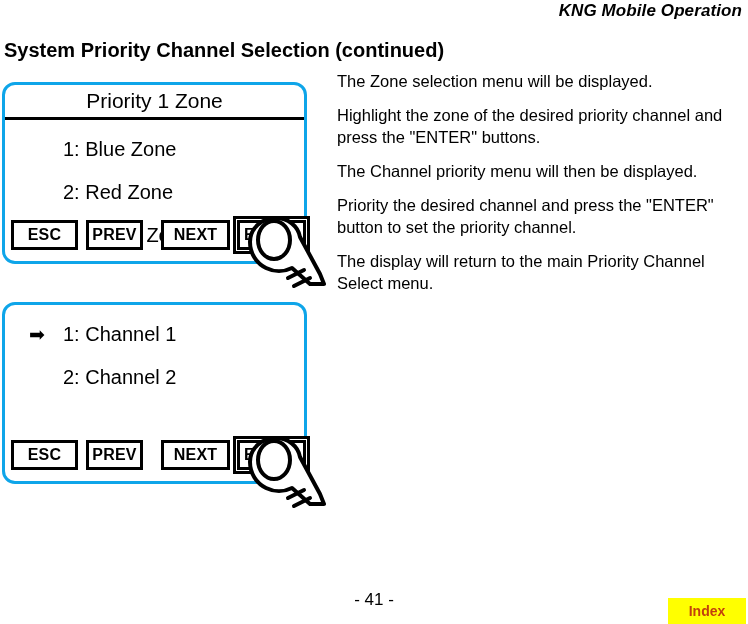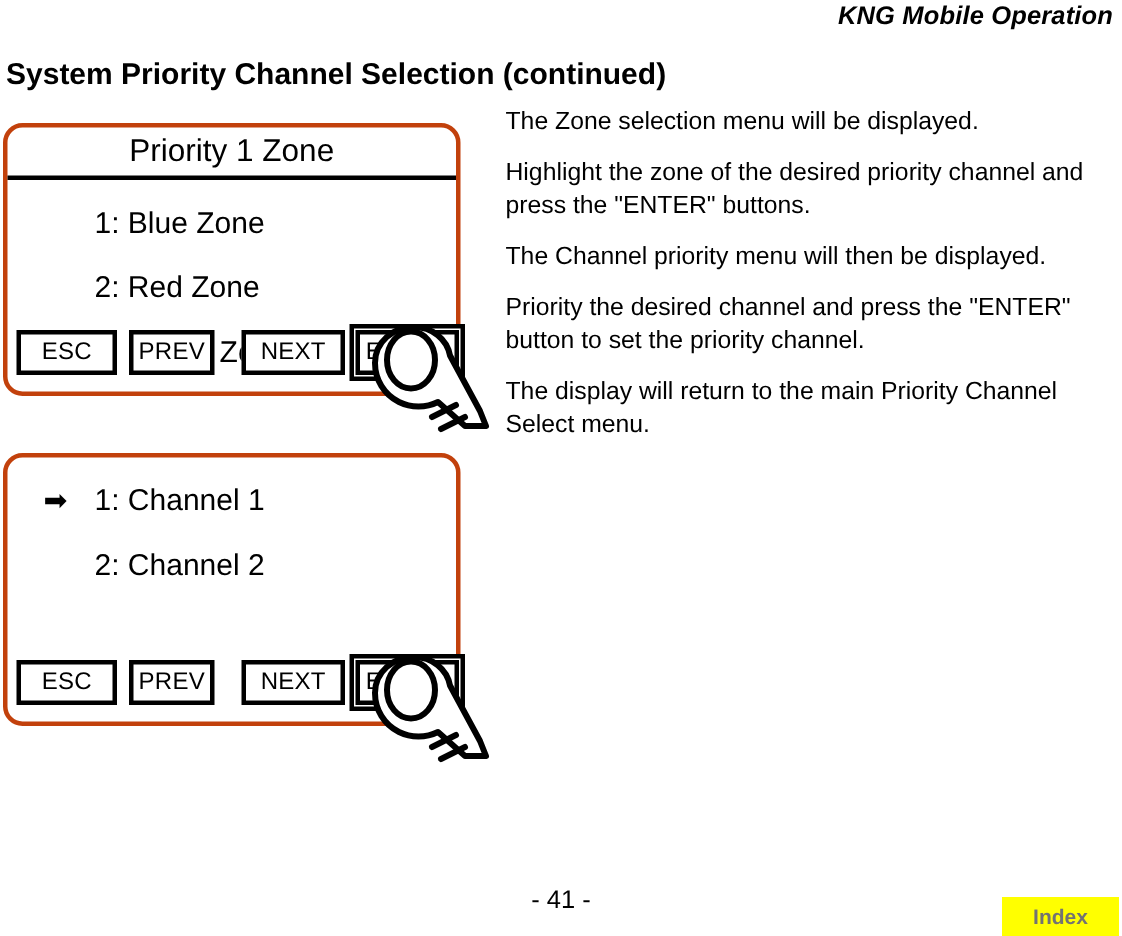--- a/index.html
+++ b/index.html
@@ -35,21 +35,21 @@
     font-size: 20px;
     font-weight: bold;
     white-space: nowrap;
   }
 
   
   .panel {
     position: absolute;
     box-sizing: border-box;
     width: 305px;
-    border: 3px solid #c2410c;
+    border: 3px solid #0ea5e9;
     border-radius: 13px;
     background: #ffffff;
   }
   #panel-zone    { left: 2px; top: 82px;  height: 182px; }
   #panel-channel { left: 2px; top: 302px; height: 182px; }
 
   .panel-title {
     height: 32px;
     line-height: 32px;
     text-align: center;
@@ -93,21 +93,21 @@
     height: 30px;
   }
   .softkey {
     position: absolute;
     top: 0;
     height: 30px;
     box-sizing: border-box;
     border: 3px solid #000000;
     background: #ffffff;
     font-size: 16px;
-    font-weight: normal;
+    font-weight: bold;
     line-height: 24px;
     text-align: center;
     letter-spacing: 0.2px;
   }
   .softkey.k1 { left: 6px;   width: 67px; }
   .softkey.k2 { left: 81px;  width: 57px; }
   .softkey.k3 { left: 156px; width: 69px; }
   .softkey.k4 {
     left: 228px;
     width: 77px;
@@ -156,21 +156,21 @@
     position: absolute;
     left: 668px;
     top: 598px;
     width: 78px;
     height: 26px;
     line-height: 26px;
     text-align: center;
     font-size: 14px;
     font-weight: bold;
     background: #ffff00;
-    color: #737373;
+    color: #c2410c;
   }
 </style>
 </head>
 <body>
 
 <div class="page-header">KNG Mobile Operation</div>
 
 <div class="section-title">System Priority Channel Selection (continued)</div>
 
 <div class="panel" id="panel-zone">

